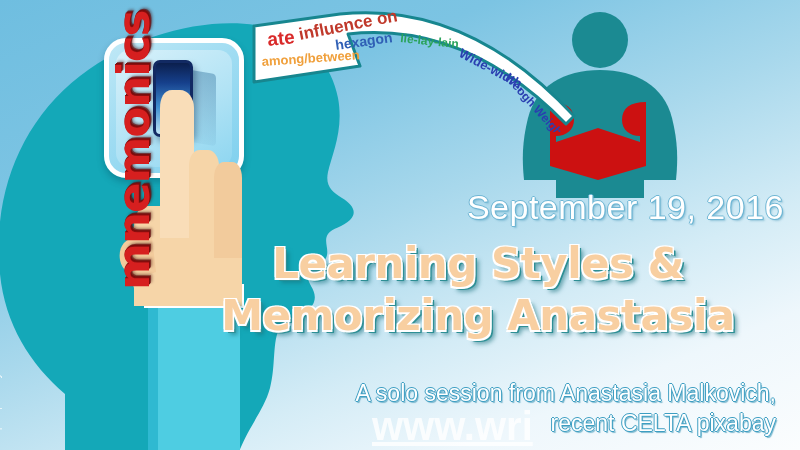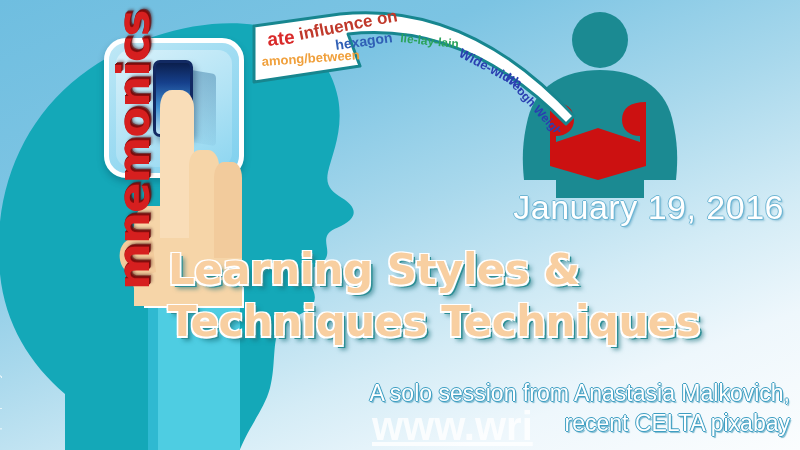--- a/index.html
+++ b/index.html
@@ -117,40 +117,39 @@
     text-shadow:
         1px 0 0 #6fb6d4, -1px 0 0 #6fb6d4,
         0 1px 0 #6fb6d4, 0 -1px 0 #6fb6d4,
         1px 1px 0 #6fb6d4, 2px 2px 2px rgba(70,150,185,.45);
     white-space: nowrap;
   }
   .title-block {
     position: absolute;
     right: 12px;
     top: 238px;
-    text-align: left;
+    text-align: center;
     width: 620px;
-    margin-top: 6px;
   }
   .title-line {
     font-family: "DejaVu Sans", sans-serif;
     font-size: 42px;
     font-weight: bold;
     color: #f8cfa1;
     letter-spacing: -0.5px;
     line-height: 52px;
     white-space: nowrap;
     text-shadow:
         -1.5px -1.5px 0 #ffffff, 1.5px -1.5px 0 #ffffff,
         -1.5px 1.5px 0 #ffffff, 1.5px 1.5px 0 #ffffff,
         3px 3px 0 #2d8f95, 5px 5px 4px rgba(20,110,120,.55);
   }
   .subtitle-block {
     position: absolute;
-    right: 10px;
+    right: 24px;
     top: 378px;
     text-align: right;
     width: 640px;
   }
   .subtitle-line {
     font-size: 23px;
     font-weight: 500;
     color: #ffffff;
     line-height: 30px;
     white-space: nowrap;
@@ -300,25 +299,25 @@
         <text x="52" y="36" font-size="17" fill="#c0392b" transform="rotate(-11 52 36)">influence on</text>
         <text x="14" y="62" font-size="13" fill="#f0a03c" transform="rotate(-4 14 62)">among/between</text>
         <text x="88" y="46" font-size="14" fill="#2f5fb5" transform="rotate(-8 88 46)">hexagon</text>
         <text x="152" y="38" font-size="12" fill="#2aa35a" transform="rotate(6 152 38)">lie-lay-lain</text>
         <text x="210" y="52" font-size="13" fill="#2a3fb0" transform="rotate(28 210 52)">Wide-width,</text>
         <text x="256" y="74" font-size="12" fill="#2a3fb0" transform="rotate(48 256 74)">Weogh Weight</text>
       </g>
     </svg>
   </div>
 
-  <div class="date-line">January 19, 2016</div>
+  <div class="date-line">September 19, 2016</div>
 
   <div class="title-block">
     <div class="title-line">Learning Styles &amp;</div>
-    <div class="title-line">Techniques Techniques</div>
+    <div class="title-line">Memorizing Anastasia</div>
   </div>
 
   <div class="subtitle-block">
     <div class="subtitle-line">A solo session from Anastasia  Malkovich,</div>
     <div class="subtitle-line">recent CELTA pixabay</div>
   </div>
 
   <div class="watermark">www.wri</div>
 
   <div class="credit">https://pixabay.com CC0 Public Domain</div>

